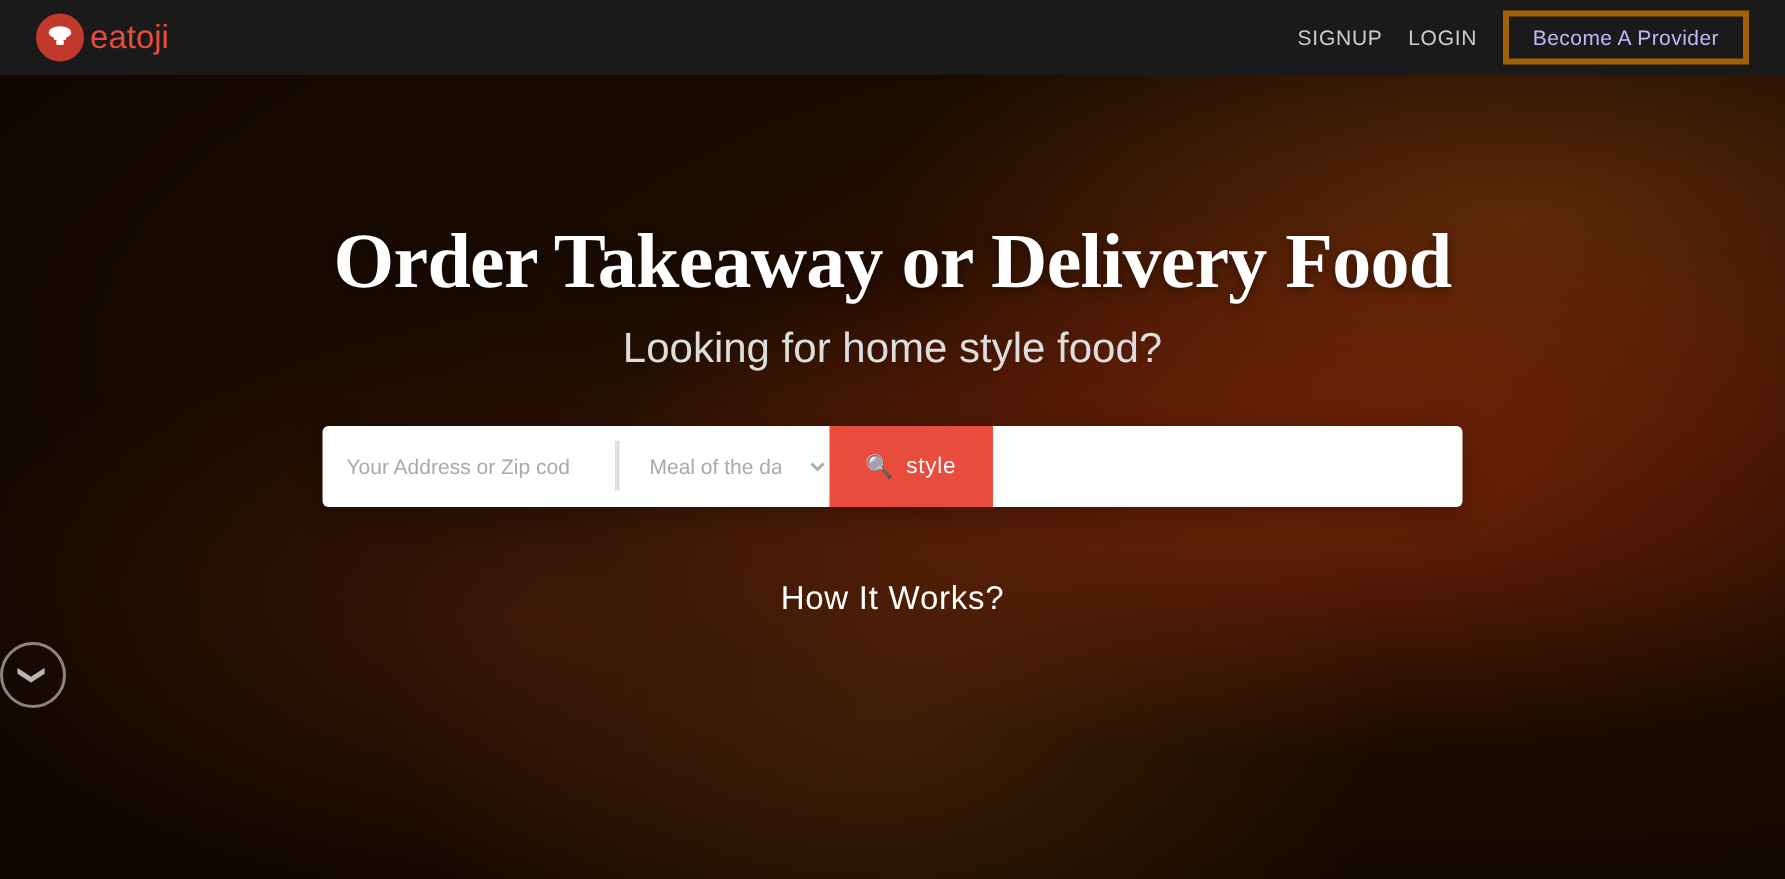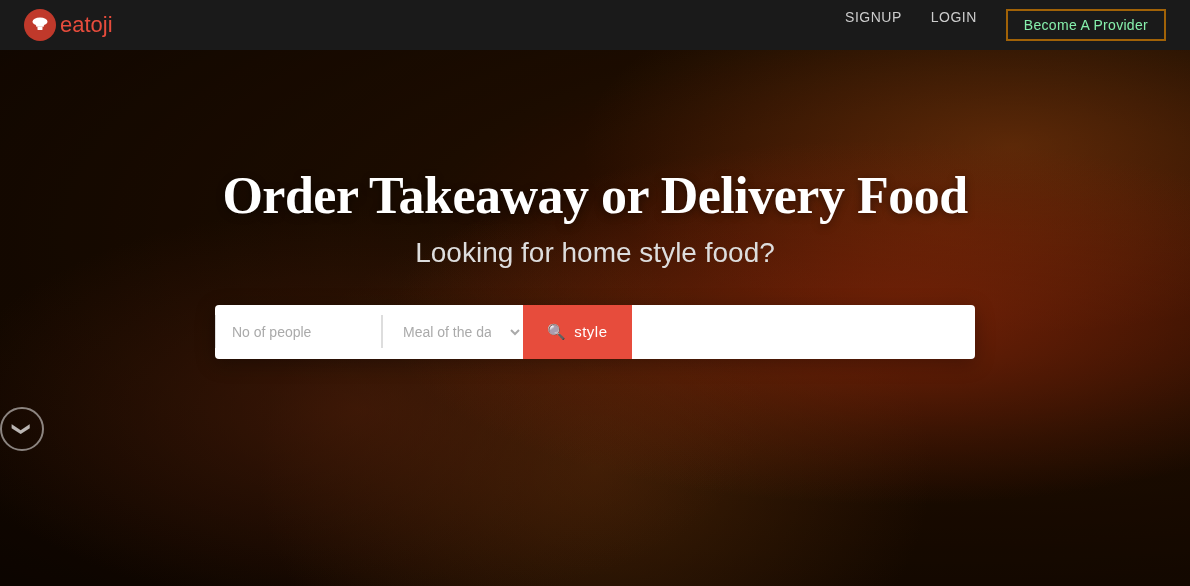--- a/index.html
+++ b/index.html
@@ -48,35 +48,36 @@
       font-weight: 400;
       text-align: right;
     }
 
     .logo-text span {
       color: #e74c3c;
     }
 
     .nav-links {
       display: flex;
-      gap: 29px;
+      align-items: center;
+      gap: 17px;
     }
 
     .nav-link {
       color: #ccc;
       text-decoration: none;
       font-size: 14px;
       font-weight: 500;
       letter-spacing: 0.5px;
       cursor: pointer;
     }
 
     .nav-provider-btn {
-      border: 2px solid #a16207;
-      color: #86efac;
+      border: 4px solid #a16207;
+      color: #c4b5fd;
       background: transparent;
       padding: 6px 16px;
       font-size: 14px;
       font-weight: 500;
       cursor: pointer;
       letter-spacing: 0.3px;
     }
 
     
     .hero {
@@ -255,35 +256,36 @@
 </nav>
 
 <div class="hero">
   <div class="hero-bg"></div>
 
   <div class="hero-content">
     <h1 class="hero-title">Order Takeaway or Delivery Food</h1>
     <p class="hero-subtitle">Looking for home style food?</p>
 
     <div class="search-bar">
+      <input class="search-input address-input" type="text" placeholder="Your Address or Zip cod" style="">
       <div class="search-divider"></div>
-      <input class="search-input people-input" type="text" placeholder="No of people" style="">
       <div class="search-divider"></div>
       <div class="search-divider"></div>
       <select class="meal-select">
         <option>Meal of the day</option>
         <option>Breakfast</option>
         <option>Lunch</option>
         <option>Dinner</option>
         <option>Snacks</option>
       </select>
       <button class="search-btn">
         <span>🔍</span>
         <span>style</span>
       </button>
     </div>
 
+    <div class="how-it-works">How It Works?</div>
 
     <button class="scroll-down-btn" style="transform: rotate(90deg);">
       <span>❯</span>
     </button>
   </div>
 </div>
 
 </body></html>

